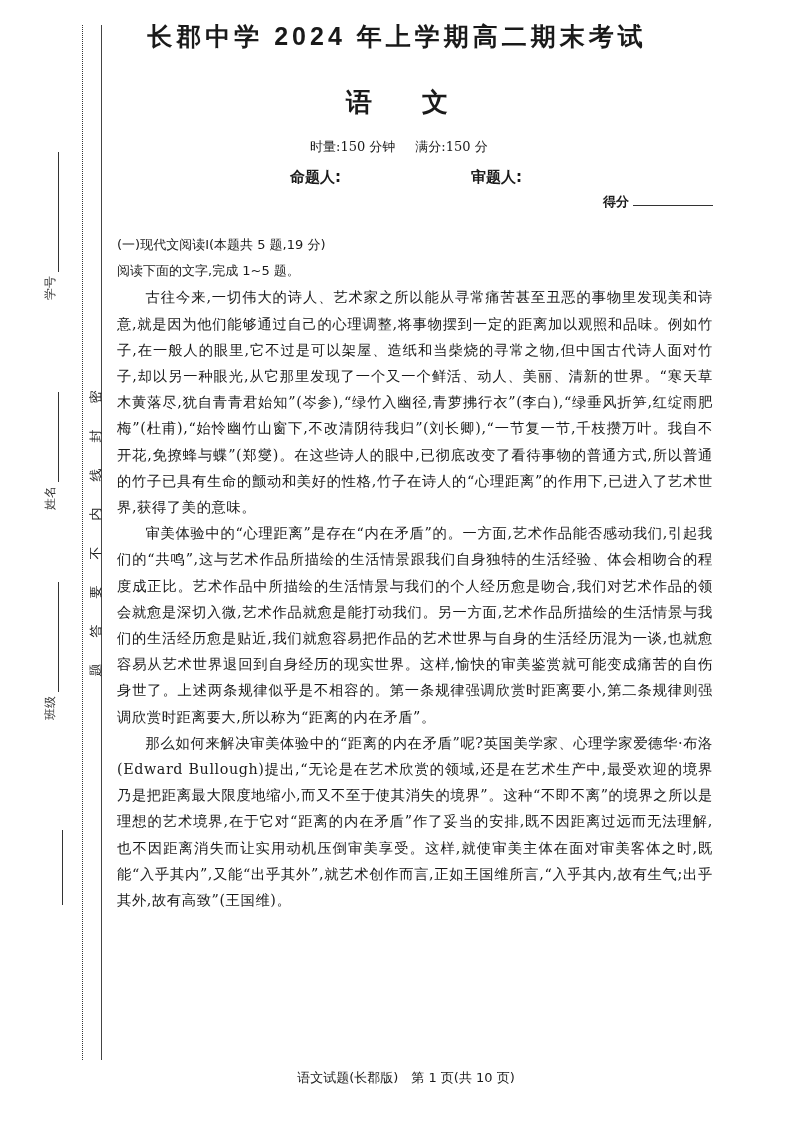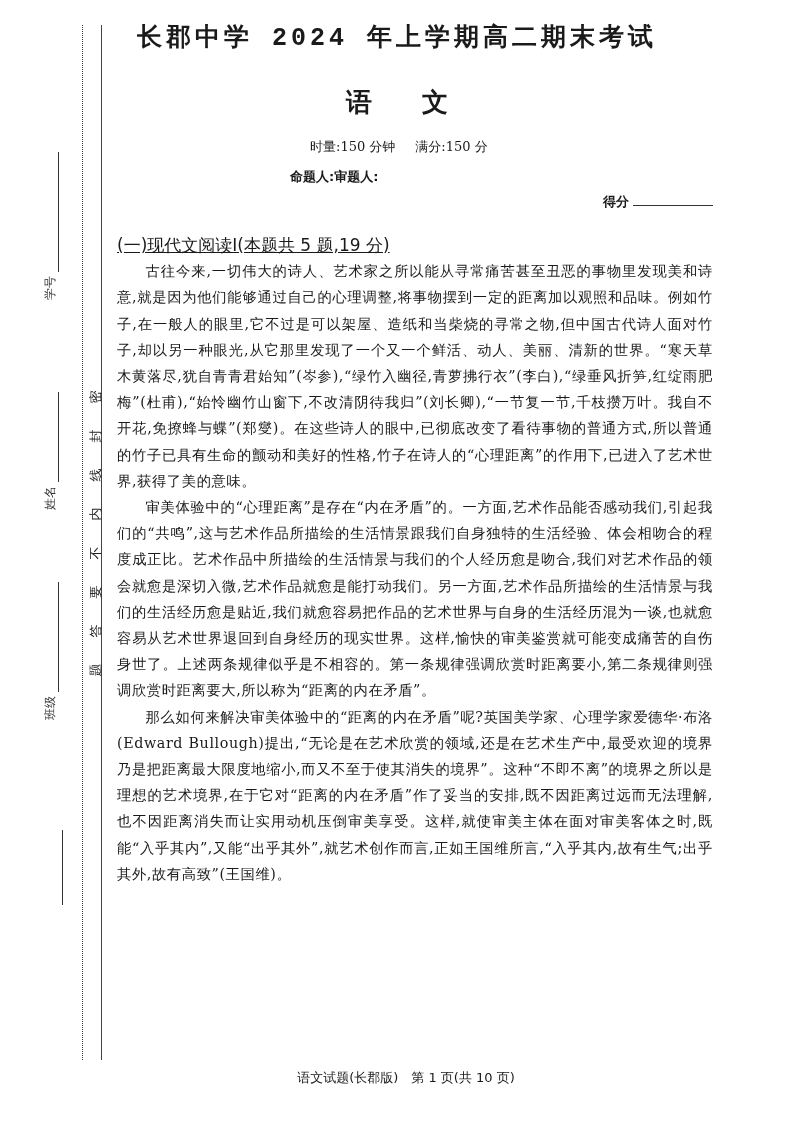--- a/index.html
+++ b/index.html
@@ -15,32 +15,32 @@
   .info-field .ul { display: inline-block; border-bottom: 1.2px solid #333; height: 1px; }
   .info-xuehao { top: 300px; }
   .info-xuehao .ul { width: 120px; }
   .info-xingming { top: 510px; }
   .info-xingming .ul { width: 90px; }
   .info-banji { top: 720px; }
   .info-banji .ul { width: 110px; }
   .info-extra { position: absolute; left: 62px; top: 830px; height: 75px; border-left: 1.2px solid #333; }
 
   
-  .title { position: absolute; left: 0; width: 794px; top: 20px; text-align: center; font-size: 25px; font-weight: bold; letter-spacing: 4px; font-family: Liberation Mono, monospace; }
+  .title { position: absolute; left: 0; width: 794px; top: 20px; text-align: center; font-size: 25px; font-weight: bold; letter-spacing: 4px; font-family: Liberation Sans, sans-serif; }
   .subject { position: absolute; top: 85px; left: 0; width: 794px; text-align: center; font-size: 26px; font-weight: bold; letter-spacing: 50px; font-family: "DejaVu Sans", sans-serif; padding-left: 50px; box-sizing: border-box; }
   .meta-row { position: absolute; top: 138px; left: 310px; font-size: 13px; display: flex; gap: 20px; }
-  .people-row { position: absolute; top: 168px; left: 290px; font-size: 13px; font-weight: bold; display: flex; font-family: "DejaVu Sans", sans-serif; }
+  .people-row { position: absolute; top: 168px; left: 290px; font-size: 15px; font-weight: bold; display: flex; gap: 130px; font-family: "DejaVu Sans", sans-serif; }
   .score { position: absolute; top: 193px; left: 603px; font-size: 13px; font-weight: bold; font-family: "DejaVu Sans", sans-serif; display: flex; align-items: flex-start; }
   .score .blank { display: inline-block; width: 80px; border-bottom: 1.2px solid #333; margin-left: 4px; height: 12px; }
 
   
   .content { position: absolute; left: 117px; top: 232px; width: 596px; font-size: 14.3px; line-height: 26.2px; }
   .section-heading { font-family: "DejaVu Sans", sans-serif; font-weight: bold; font-size: 13.5px; }
   .section-heading .normal { font-weight: normal; font-family: "DejaVu Serif", serif; }
-  .sub-heading, .instruction { font-size: 17px; font-family: "DejaVu Sans", sans-serif; text-decoration: underline; }
+  .sub-heading, .instruction { font-size: 13px; font-family: "DejaVu Sans", sans-serif; }
   .material-label { font-weight: bold; font-family: "DejaVu Sans", sans-serif; font-size: 13.5px; padding-left: 28px; }
   .para { text-indent: 2em; text-align: justify; margin: 0; letter-spacing: 0.6px; }
 
   .footer { position: absolute; top: 1069px; left: 0; width: 794px; text-align: center; font-size: 13px; font-family: "DejaVu Sans", sans-serif; padding-left: 18px; box-sizing: border-box; }
 </style>
 </head>
 <body>
 
 <div class="info-col">
   <div class="info-field info-xuehao">
@@ -80,18 +80,19 @@
   <span>命题人:</span>
   <span>审题人:</span>
 </div>
 <div class="score">
   <span>得分</span>
   <span class="blank"></span>
 </div>
 
 <div class="content">
   <div class="sub-heading">(一)现代文阅读Ⅰ(本题共 5 题,19 分)</div>
+  <div class="instruction">阅读下面的文字,完成 1~5 题。</div>
   <p class="para">古往今来,一切伟大的诗人、艺术家之所以能从寻常痛苦甚至丑恶的事物里发现美和诗意,就是因为他们能够通过自己的心理调整,将事物摆到一定的距离加以观照和品味。例如竹子,在一般人的眼里,它不过是可以架屋、造纸和当柴烧的寻常之物,但中国古代诗人面对竹子,却以另一种眼光,从它那里发现了一个又一个鲜活、动人、美丽、清新的世界。“寒天草木黄落尽,犹自青青君始知”(岑参),“绿竹入幽径,青萝拂行衣”(李白),“绿垂风折笋,红绽雨肥梅”(杜甫),“始怜幽竹山窗下,不改清阴待我归”(刘长卿),“一节复一节,千枝攒万叶。我自不开花,免撩蜂与蝶”(郑燮)。在这些诗人的眼中,已彻底改变了看待事物的普通方式,所以普通的竹子已具有生命的颤动和美好的性格,竹子在诗人的“心理距离”的作用下,已进入了艺术世界,获得了美的意味。</p>
   <p class="para">审美体验中的“心理距离”是存在“内在矛盾”的。一方面,艺术作品能否感动我们,引起我们的“共鸣”,这与艺术作品所描绘的生活情景跟我们自身独特的生活经验、体会相吻合的程度成正比。艺术作品中所描绘的生活情景与我们的个人经历愈是吻合,我们对艺术作品的领会就愈是深切入微,艺术作品就愈是能打动我们。另一方面,艺术作品所描绘的生活情景与我们的生活经历愈是贴近,我们就愈容易把作品的艺术世界与自身的生活经历混为一谈,也就愈容易从艺术世界退回到自身经历的现实世界。这样,愉快的审美鉴赏就可能变成痛苦的自伤身世了。上述两条规律似乎是不相容的。第一条规律强调欣赏时距离要小,第二条规律则强调欣赏时距离要大,所以称为“距离的内在矛盾”。</p>
   <p class="para">那么如何来解决审美体验中的“距离的内在矛盾”呢?英国美学家、心理学家爱德华·布洛(Edward Bullough)提出,“无论是在艺术欣赏的领域,还是在艺术生产中,最受欢迎的境界乃是把距离最大限度地缩小,而又不至于使其消失的境界”。这种“不即不离”的境界之所以是理想的艺术境界,在于它对“距离的内在矛盾”作了妥当的安排,既不因距离过远而无法理解,也不因距离消失而让实用动机压倒审美享受。这样,就使审美主体在面对审美客体之时,既能“入乎其内”,又能“出乎其外”,就艺术创作而言,正如王国维所言,“入乎其内,故有生气;出乎其外,故有高致”(王国维)。</p>
 </div>
 
 <div class="footer">语文试题(长郡版)　第 1 页(共 10 页)</div>
 
 </body></html>

